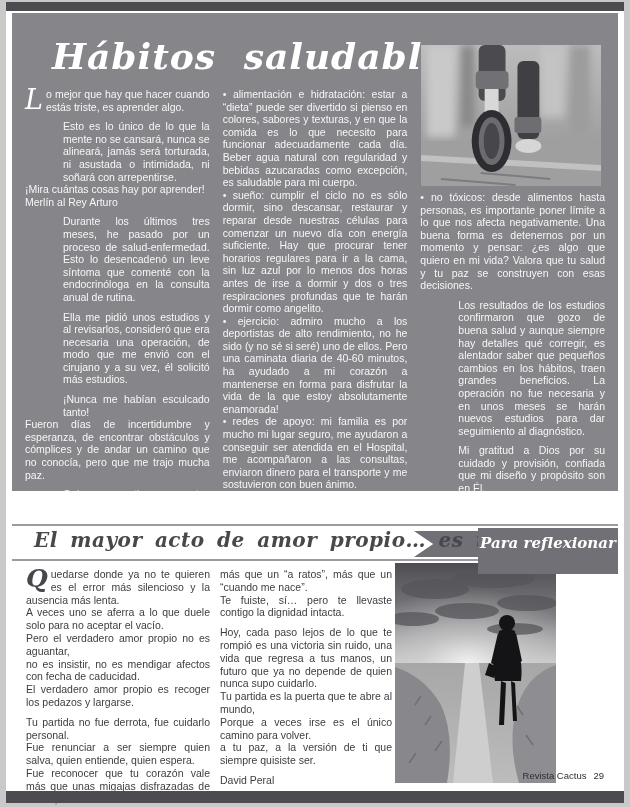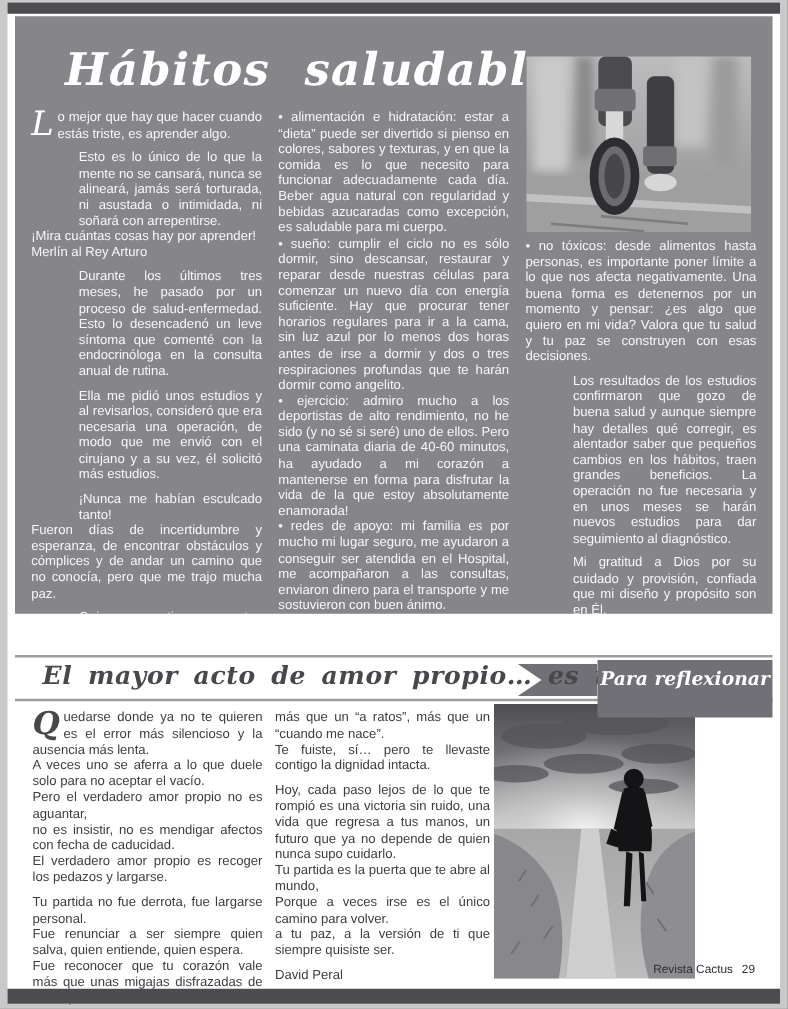--- a/index.html
+++ b/index.html
@@ -232,21 +232,21 @@
   <div class="ribbon">Para reflexionar</div>
   <div class="ribbon-fold"></div>
   <div class="rule rule-bottom"></div>
 
   <div class="s2-col s2-col1">
     <p><span class="dropcap2">Q</span><span>uedarse donde ya no te quieren es el error más silencioso y la ausencia más lenta.</span></p>
     <p>A veces uno se aferra a lo que duele solo para no aceptar el vacío.</p>
     <p>Pero el verdadero amor propio no es aguantar,</p>
     <p>no es insistir, no es mendigar afectos con fecha de caducidad.</p>
     <p>El verdadero amor propio es recoger los pedazos y largarse.</p>
-    <p class="gap">Tu partida no fue derrota, fue largarse personal.</p>
+    <p class="gap">Tu partida no fue derrota, fue cuidarlo personal.</p>
     <p>Fue renunciar a ser siempre quien salva, quien entiende, quien espera.</p>
     <p>Fue reconocer que tu corazón vale más que unas migajas disfrazadas de cariño,</p>
   </div>
 
   <div class="s2-col s2-col2">
     <p>más que un “a ratos”, más que un “cuando me nace”.</p>
     <p>Te fuiste, sí… pero te llevaste contigo la dignidad intacta.</p>
     <p class="gap">Hoy, cada paso lejos de lo que te rompió es una victoria sin ruido, una vida que regresa a tus manos, un futuro que ya no depende de quien nunca supo cuidarlo.</p>
     <p>Tu partida es la puerta que te abre al mundo,</p>
     <p>Porque a veces irse es el único camino para volver.</p>

